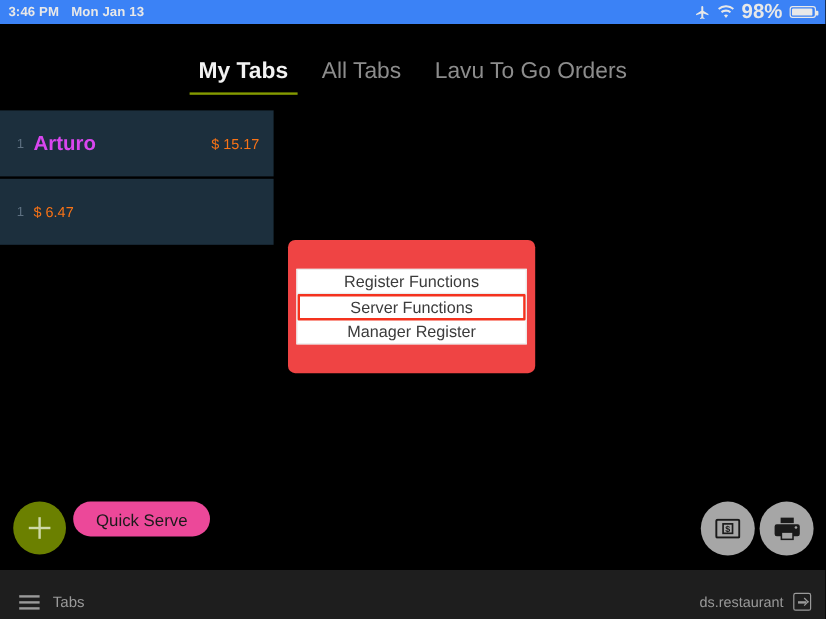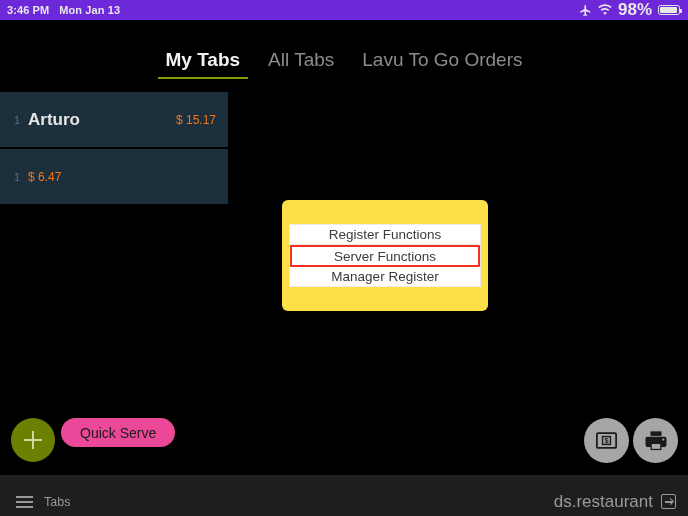--- a/index.html
+++ b/index.html
@@ -7,21 +7,21 @@
     width: 688px; height: 516px;
     background: #000;
     font-family: "Liberation Sans", sans-serif;
     overflow: hidden;
   }
   #app { position: relative; width: 688px; height: 516px; background: #000; }
 
   
   .statusbar {
     position: absolute; left: 0; top: 0; width: 688px; height: 20px;
-    background: #6d28d9; color: #e8e8e8;
+    background: #3b82f6; color: #e8e8e8;
     font-size: 11px; line-height: 20px;
     display: flex; align-items: center;
   }
   .sb-left { display: flex; align-items: center; gap: 10px; padding-left: 7px; }
   .sb-time { font-weight: 600; letter-spacing: .1px; }
   .sb-date { font-weight: 600; letter-spacing: .1px; }
   .sb-right {
     margin-left: auto; display: flex; align-items: center;
     gap: 6px; padding-right: 8px;
   }
@@ -61,31 +61,31 @@
   .tabrow {
     position: relative; height: 55px; background: #1c2f3d;
     display: flex; align-items: center; padding: 0 12px 0 14px;
     cursor: pointer;
   }
   .tabrow + .tabrow { margin-top: 2px; }
   .tabrow .qty {
     font-size: 11px; color: #5e7182; width: 14px; flex: none;
   }
   .tabrow .nm {
-    font-size: 17px; font-weight: bold; color: #e5e5e5;
+    font-size: 17px; font-weight: bold; color: #d946ef;
     flex: 1; overflow: hidden; text-overflow: ellipsis; white-space: nowrap;
   }
   .tabrow .amt { font-size: 12px; color: #f97316; flex: none; }
 
   
   .modal {
     position: absolute; left: 240px; top: 200px; width: 206px; height: 111px;
-    background: #fde047; border-radius: 6px;
+    background: #ef4444; border-radius: 6px;
     box-shadow: 0 1px 6px rgba(0,0,0,.55);
-    padding: 24px 7px; display: flex; flex-direction: column; margin-left: 42px;
+    padding: 24px 7px; display: flex; flex-direction: column;
   }
   .modal-inner {
     flex: 1; background: #fff; border: 1px solid #ebebeb;
     display: flex; flex-direction: column;
   }
   .mitem {
     flex: 1; display: flex; align-items: center; justify-content: center;
     font-size: 13.5px; color: #3b3b3b; cursor: pointer;
     border-bottom: 1px solid #ececec; position: relative;
   }
@@ -126,21 +126,21 @@
     background: #1e1e1e; display: flex; align-items: center;
     padding: 12px 12px 0 16px;
   }
   .bb-left { display: flex; align-items: center; gap: 11px; cursor: pointer; }
   .hamburger { display: flex; flex-direction: column; gap: 3px; }
   .hamburger span { display: block; width: 17px; height: 2px; background: #9a9a9a; }
   .bb-label { font-size: 12.5px; color: #9a9a9a; }
   .bb-right {
     margin-left: auto; display: flex; align-items: center; gap: 8px; cursor: pointer;
   }
-  .bb-user { font-size: 17px; color: #9a9a9a; }
+  .bb-user { font-size: 12px; color: #9a9a9a; }
   .exit-box {
     width: 15px; height: 15px; border: 1.4px solid #9a9a9a; border-radius: 2px;
     position: relative;
   }
   .exit-box::before {
     content: ""; position: absolute; left: 2.5px; top: 6px;
     width: 7px; height: 1.5px; background: #9a9a9a;
   }
   .exit-box::after {
     content: ""; position: absolute; left: 6px; top: 4px;

